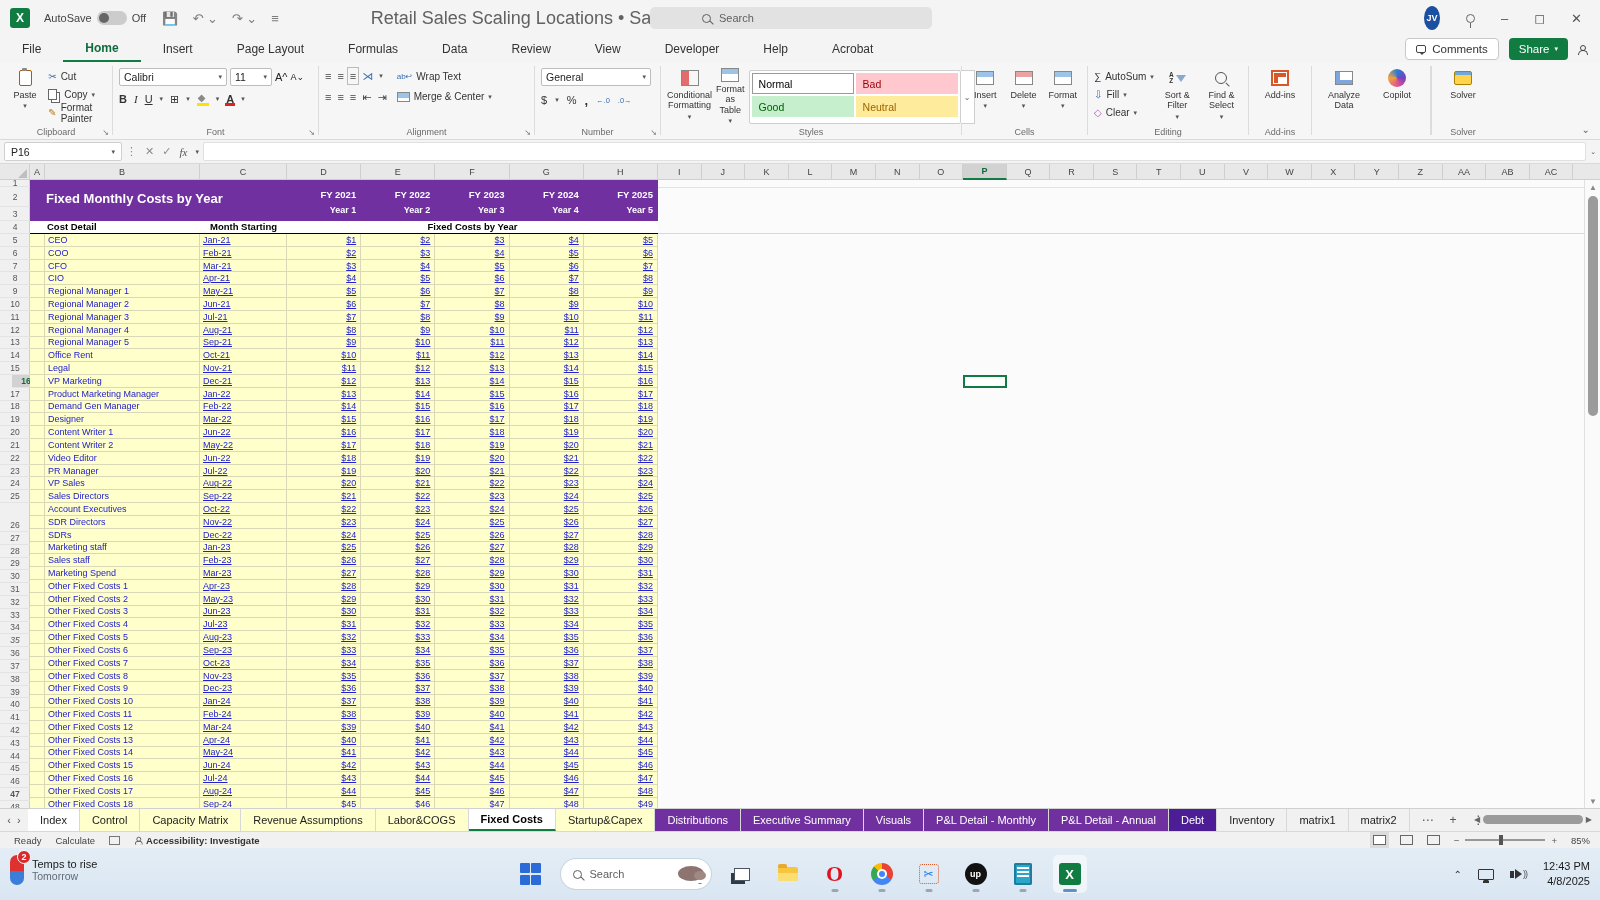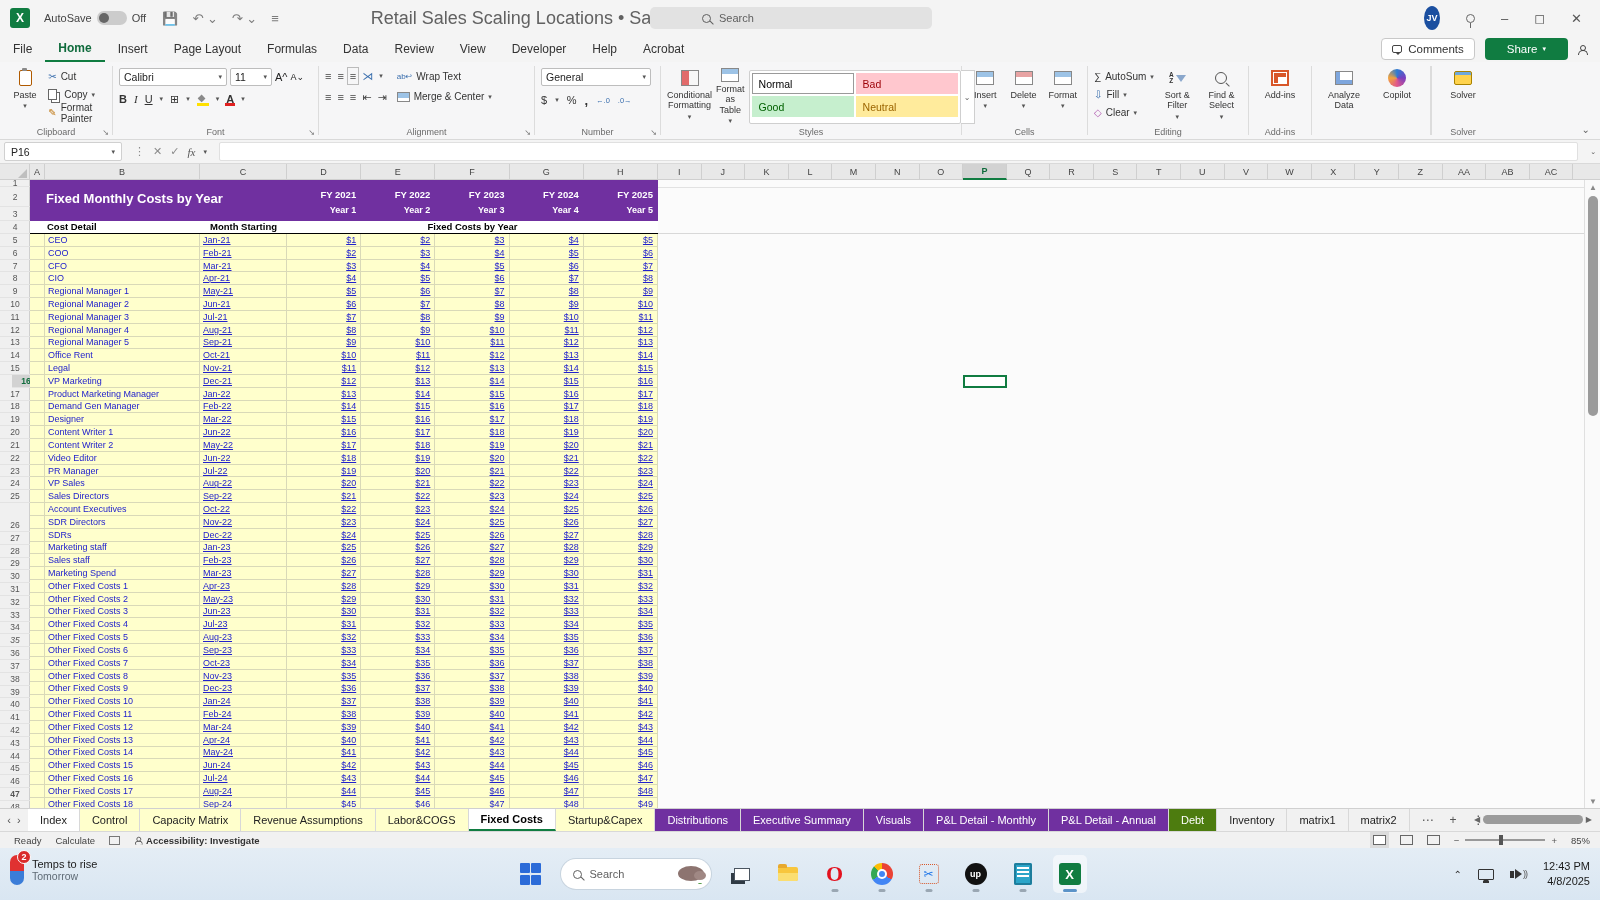--- a/index.html
+++ b/index.html
@@ -20,27 +20,27 @@
   .mag { width:9px; height:9px; border:1.4px solid #5f5f5f; border-radius:50%; position:relative; display:inline-block; }
   .mag::after { content:""; position:absolute; width:5px; height:1.4px; background:#5f5f5f; transform:rotate(45deg); right:-4px; bottom:-2px; }
   .tb-right { position:absolute; right:0; top:0; height:36px; display:flex; align-items:center; gap:26px; padding-right:18px; }
   .avatar { width:16px; height:24px; border-radius:50%; background:#1B4FA0; color:#fff; font-size:9px; font-weight:bold; display:flex; align-items:center; justify-content:center; }
   .pin { width:9px; height:9px; border:1.5px solid #666; border-radius:50%; position:relative; }
   .pin::after { content:""; position:absolute; left:2.5px; top:8px; width:1.5px; height:5px; background:#666; }
   .wbtn { color:#555; font-size:13px; }
 
   
   #ribbontabs { position:absolute; left:0; top:36px; width:1600px; height:26px; background:#f4f4f4; display:flex; align-items:center; }
-  .rtab { padding:0 13px; height:26px; display:flex; align-items:center; color:#333; font-size:12px; }
+  .rtab { padding:0 22px; height:26px; display:flex; align-items:center; color:#333; font-size:12px; }
   .rtab.active { font-weight:bold; color:#0F6B3C; border-bottom:2.5px solid #107C41; }
   .rt-right { margin-left:auto; display:flex; align-items:center; gap:10px; padding-right:14px; }
   .comments-btn { display:flex; align-items:center; gap:6px; border:1px solid #c8c8c8; background:#fff; border-radius:4px; height:22px; padding:0 10px; font-size:11.5px; color:#333; }
   .bubble { width:10px; height:8px; border:1.3px solid #444; border-radius:2px; position:relative; }
   .bubble::after { content:""; position:absolute; left:2px; bottom:-3px; border-left:3px solid transparent; border-right:3px solid transparent; border-top:3px solid #444; }
-  .share-btn { display:flex; align-items:center; gap:5px; background:#107C41; color:#fff; border-radius:4px; height:22px; padding:0 22px; font-size:11.5px; }
+  .share-btn { display:flex; align-items:center; gap:5px; background:#107C41; color:#fff; border-radius:4px; height:22px; padding:0 10px; font-size:11.5px; }
   .person { width:8px; height:8px; position:relative; }
   .person::before { content:""; position:absolute; left:2px; top:0; width:4px; height:4px; border:1.2px solid #444; border-radius:50%; }
   .person::after { content:""; position:absolute; left:0; top:5px; width:8px; height:4px; border:1.2px solid #444; border-bottom:none; border-radius:6px 6px 0 0; }
 
   
   #ribbon { position:absolute; left:0; top:62px; width:1600px; height:78px; background:#f6f6f7; border-bottom:1px solid #d9d9d9; display:flex; }
   .rgroup { position:relative; display:flex; flex-direction:column; padding:4px 6px 0 6px; }
   .rgroup .glabel { position:absolute; bottom:2px; left:0; right:0; text-align:center; font-size:9px; color:#6a6a6a; }
   .rgroup .launcher { position:absolute; bottom:2px; right:3px; font-size:8px; color:#777; }
   .gsep { width:1px; background:#dcdcdc; margin:4px 0; }
@@ -76,21 +76,21 @@
   .clip::before { content:""; position:absolute; left:2.5px; top:-3px; width:5px; height:3px; background:#8a8a8a; border-radius:1px; }
   .copy2 { width:9px; height:11px; border:1.2px solid #666; background:#fff; box-shadow:3px 3px 0 -1px #fff, 3px 3px 0 0 #666; margin-right:3px; }
   .fillico { display:inline-block; position:relative; width:12px; height:12px; }
   .fillico::before { content:"◆"; color:#8a8a8a; font-size:10px; position:absolute; top:-1px; left:1px; }
   .fillico::after { content:""; position:absolute; bottom:-1px; left:0; right:0; height:3px; background:#FFE000; }
   .sortico { display:flex; flex-direction:column; font-size:6.5px; line-height:6px; color:#333; font-weight:bold; margin-right:2px; }
   .funnel { display:inline-block; width:0; height:0; border-left:5px solid transparent; border-right:5px solid transparent; border-top:7px solid #8aa7cc; }
   .collapse { position:absolute; right:10px; bottom:4px; color:#666; font-size:10px; }
 
   
-  #formulabar { position:absolute; left:0; top:140px; width:1600px; height:24px; background:#f4f4f4; border-bottom:1px solid #d9d9d9; display:flex; align-items:center; gap:12px; padding:2px 4px; }
+  #formulabar { position:absolute; left:0; top:140px; width:1600px; height:24px; background:#f4f4f4; border-bottom:1px solid #d9d9d9; display:flex; align-items:center; gap:4px; padding:2px 4px; }
   .namebox { width:118px; height:19px; background:#fff; border:1px solid #d0d0d0; border-radius:2px; display:flex; align-items:center; padding:0 6px; justify-content:space-between; font-size:10.5px; }
   .fbtns { display:flex; gap:8px; color:#8a8a8a; font-size:11px; align-items:center; }
   .fx { font-style:italic; font-family:"Liberation Serif",serif; color:#555; }
   .fbar-input { flex:1; height:19px; background:#fff; border:1px solid #e0e0e0; border-radius:2px; }
 
   
   #colheaders { position:absolute; left:0; top:164px; width:1600px; height:16px; background:#E8E8E8; border-bottom:1px solid #cfcfcf; display:flex; }
   .corner { width:30px; height:16px; border-right:1px solid #cfcfcf; position:relative; }
   .corner::after { content:""; position:absolute; right:2px; bottom:2px; border-left:9px solid transparent; border-bottom:9px solid #bfbfbf; }
   #colcells { display:flex; flex:1; }
@@ -128,21 +128,21 @@
   #vthumb { position:absolute; left:3px; top:16px; width:10px; height:220px; background:#9b9b9b; border-radius:5px; }
 
   
   #tabbar { position:absolute; left:0; top:808px; width:1600px; height:23px; background:#F1F1F1; border-top:1px solid #d0d0d0; display:flex; align-items:stretch; }
   .tnav { width:28px; display:flex; align-items:center; justify-content:center; color:#555; font-size:11px; }
   #stabs { display:flex; align-items:stretch; margin-left:28px; }
   .stab { display:flex; align-items:center; padding:0 12px; font-size:11px; border-right:1px solid #d8d8d8; color:#222; }
   .stab.yellow { background:#FFFFCC; }
   .stab.white { background:#fff; }
   .stab.purple { background:#7030A0; color:#fff; }
-  .stab.red { background:#4d7c0f; color:#fff; }
+  .stab.red { background:#4c1d95; color:#fff; }
   .stab.plain { background:transparent; }
   .stab.active { background:#fff; font-weight:bold; border-bottom:2.5px solid #107C41; color:#000; }
   .tab-extra { display:flex; align-items:center; gap:16px; color:#555; padding:0 12px; font-size:12px; }
   #hscroll { position:absolute; right:8px; top:813px; width:118px; height:12px; display:flex; align-items:center; gap:3px; }
   #hscroll .ha { color:#666; font-size:8px; }
   #hthumb { flex:1; height:9px; background:#9b9b9b; border-radius:5px; }
 
   
   #statusbar { position:absolute; left:0; top:831px; width:1600px; height:17px; background:#F1F1F1; border-top:1px solid #d8d8d8; display:flex; align-items:center; font-size:9.5px; color:#444; }
   .sb-item { margin-left:14px; }

